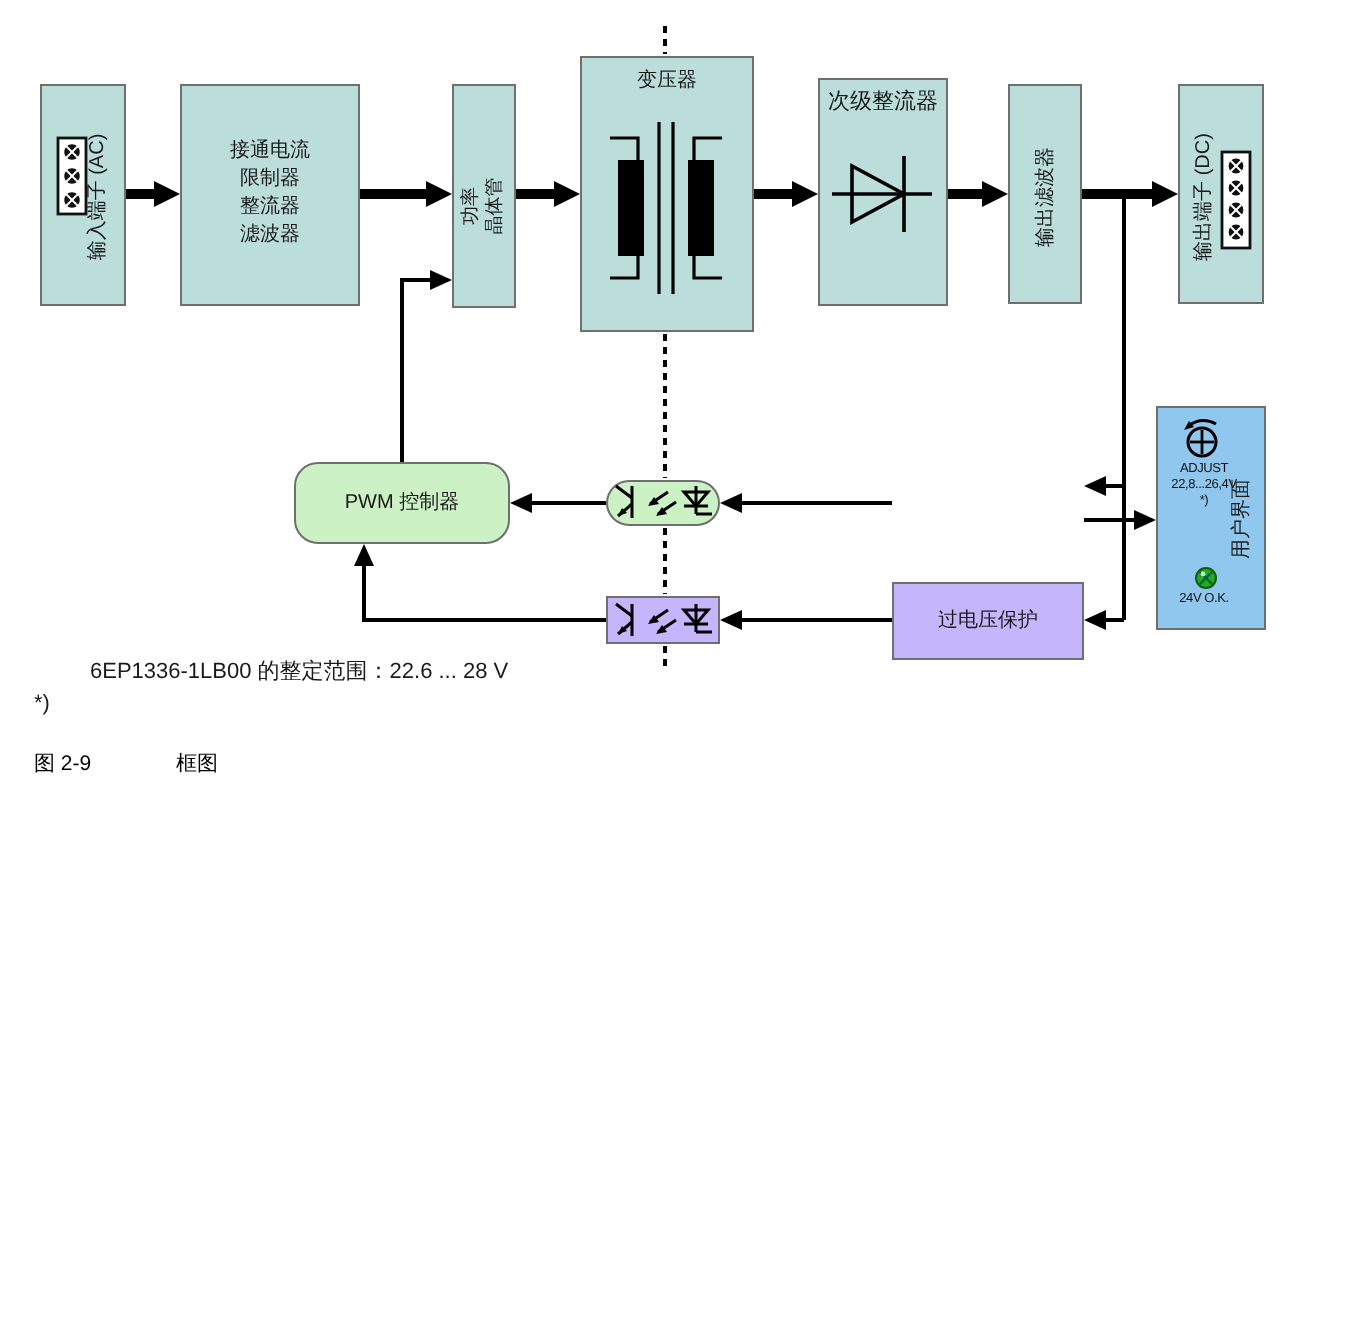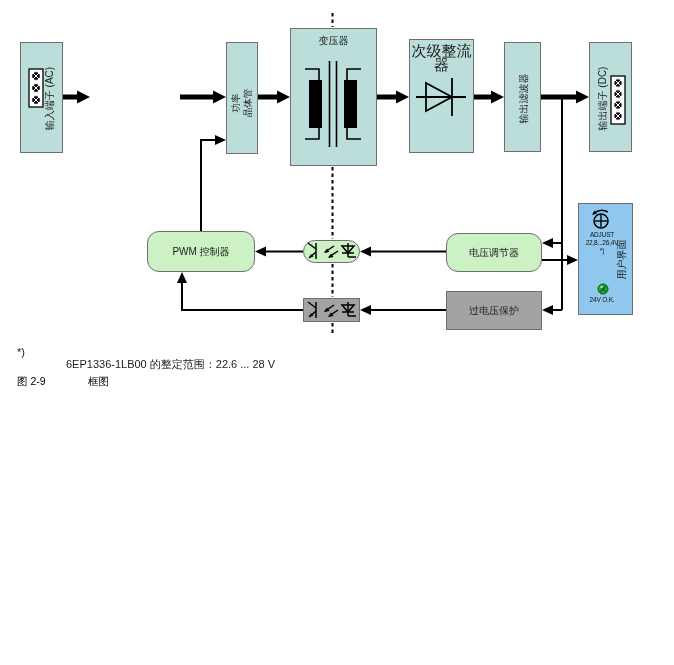--- a/index.html
+++ b/index.html
@@ -1,21 +1,21 @@
 <!DOCTYPE html>
 <html><head>
 <meta charset="utf-8">
 <style>
   html,body{margin:0;padding:0;background:#ffffff;}
   body{font-family:"Liberation Sans","DejaVu Sans",sans-serif;}
   #canvas{position:relative;width:674px;height:665px;background:#ffffff;overflow:hidden;}
   .blk{position:absolute;box-sizing:border-box;border:1.5px solid #6f6f6f;}
   .teal{background:#bcdedb;}
   .green{background:#ccf1c4;border-radius:12px;}
-  .orange{background:#a3a3a3;padding-left:18px;}
+  .orange{background:#c4b5fd;padding-left:18px;}
   .blue{background:#8fc7ee;}
   .lbl{color:#1a1a1a;font-size:10px;line-height:14px;white-space:pre-line;text-align:center;}
   .vtext{position:absolute;white-space:pre;color:#1a1a1a;font-size:10px;line-height:11px;
          transform:rotate(-90deg);transform-origin:center center;text-align:center;}
   .ctr{position:absolute;left:0;right:0;text-align:center;}
   svg{display:block;}
   #wires{position:absolute;left:0;top:0;pointer-events:none;}
   .fn{position:absolute;color:#1a1a1a;font-size:11px;}
   .cap{position:absolute;color:#000;font-size:10.5px;}
   .tiny{font-size:6.5px;line-height:8px;color:#111;white-space:pre-line;text-align:center;letter-spacing:-0.2px;}
@@ -38,20 +38,26 @@
             <line x1="11" y1="17" x2="5" y2="23"></line>
           <circle cx="8" cy="32" r="4.4" fill="#111"></circle>
             <line x1="5" y1="29" x2="11" y2="35"></line>
             <line x1="11" y1="29" x2="5" y2="35"></line>
         </g>
       </svg>
     </span>
     <span class="vtext" style="left:-12px;top:50px;width:80px;">输入端子 (AC)</span>
   </div>
 
+  <div class="blk teal" style="left:90px;top:42px;width:90px;height:111px;">
+    <div class="lbl ctr" style="top:26px;">接通电流
+限制器
+整流器
+滤波器</div>
+  </div>
 
   <div class="blk teal" style="left:226px;top:42px;width:32px;height:112px;">
     <span class="vtext" style="left:-18px;top:48px;width:66px;font-size:9.5px;line-height:12px;">功率
 晶体管</span>
   </div>
 
   <div class="blk teal" style="left:290px;top:28px;width:87px;height:138px;">
     <div class="lbl ctr" style="top:5px;">变压器</div>
     <span style="position:absolute;left:0;top:0;">
       <svg width="84" height="135" viewBox="0 0 84 135">
@@ -61,21 +67,21 @@
         <rect x="53" y="51" width="13" height="48" fill="#000"></rect>
         <path d="M28,51 V40 H14" fill="none" stroke="#000" stroke-width="1.6"></path>
         <path d="M28,99 V110 H14" fill="none" stroke="#000" stroke-width="1.6"></path>
         <path d="M56,51 V40 H70" fill="none" stroke="#000" stroke-width="1.6"></path>
         <path d="M56,99 V110 H70" fill="none" stroke="#000" stroke-width="1.6"></path>
       </svg>
     </span>
   </div>
 
   <div class="blk teal" style="left:409px;top:39px;width:65px;height:114px;">
-    <div class="lbl ctr" style="top:4px;font-size:15px;">次级整流器</div>
+    <div class="lbl ctr" style="top:4px;font-size:11px;">次级整流器</div>
     <span style="position:absolute;left:0;top:0;">
       <svg width="62" height="111" viewBox="0 0 62 111">
         <line x1="6" y1="57" x2="56" y2="57" stroke="#000" stroke-width="1.8"></line>
         <polygon points="16,43 16,71 42,57" fill="none" stroke="#000" stroke-width="1.8"></polygon>
         <line x1="42" y1="38" x2="42" y2="76" stroke="#000" stroke-width="1.8"></line>
       </svg>
     </span>
   </div>
 
   <div class="blk teal" style="left:504px;top:42px;width:37px;height:110px;">
@@ -144,23 +150,20 @@
             <polygon points="24,17 29.5,16 27,12.5" fill="#000" stroke="none"></polygon>
           <line x1="44" y1="2" x2="44" y2="16"></line>
           <polygon points="38,5 50,5 44,12"></polygon>
           <line x1="38" y1="12" x2="50" y2="12"></line>
           <line x1="44" y1="16" x2="52" y2="16"></line>
         </g>
       </svg>
     </span>
   </div>
 
-  <div class="blk green" style="left:446px;top:233px;width:96px;height:39px;">
-    <div class="lbl ctr" style="top:12px;">电压调节器</div>
-  </div>
 
   <div class="blk orange" style="left:446px;top:291px;width:96px;height:39px;">
     <div class="lbl ctr" style="top:12px;">过电压保护</div>
   </div>
 
   <div class="blk blue" style="left:578px;top:203px;width:55px;height:112px;">
     <span style="position:absolute;left:11px;top:4px;">
       <svg width="22" height="22" viewBox="0 0 22 22">
         <circle cx="11" cy="13" r="7" fill="none" stroke="#000" stroke-width="1.5"></circle>
         <line x1="11" y1="7" x2="11" y2="19" stroke="#000" stroke-width="1.4"></line>
@@ -236,17 +239,17 @@
       <polygon points="542,310 553,305 553,315"></polygon>
       <polygon points="360,251.5 371,246.5 371,256.5"></polygon>
       <polygon points="255,251.5 266,246.5 266,256.5"></polygon>
       <polygon points="360,310 371,305 371,315"></polygon>
       <polygon points="182,272 177,283 187,283"></polygon>
       <polygon points="226,140 215,135 215,145"></polygon>
     </g>
   </svg>
 
   <span class="fn" style="left:17px;top:346px;">*)</span>
-  <span class="fn" style="left:45px;top:357px;margin-left:21px;">6EP1336-1LB00 的整定范围：22.6 ... 28 V</span>
+  <span class="fn" style="left:45px;top:328px;">6EP1336-1LB00 的整定范围：22.6 ... 28 V</span>
   <span class="cap" style="left:17px;top:375px;">图 2-9</span>
   <span class="cap" style="left:88px;top:375px;text-align:center;">框图</span>
 
 </div>
 
 </body></html>

